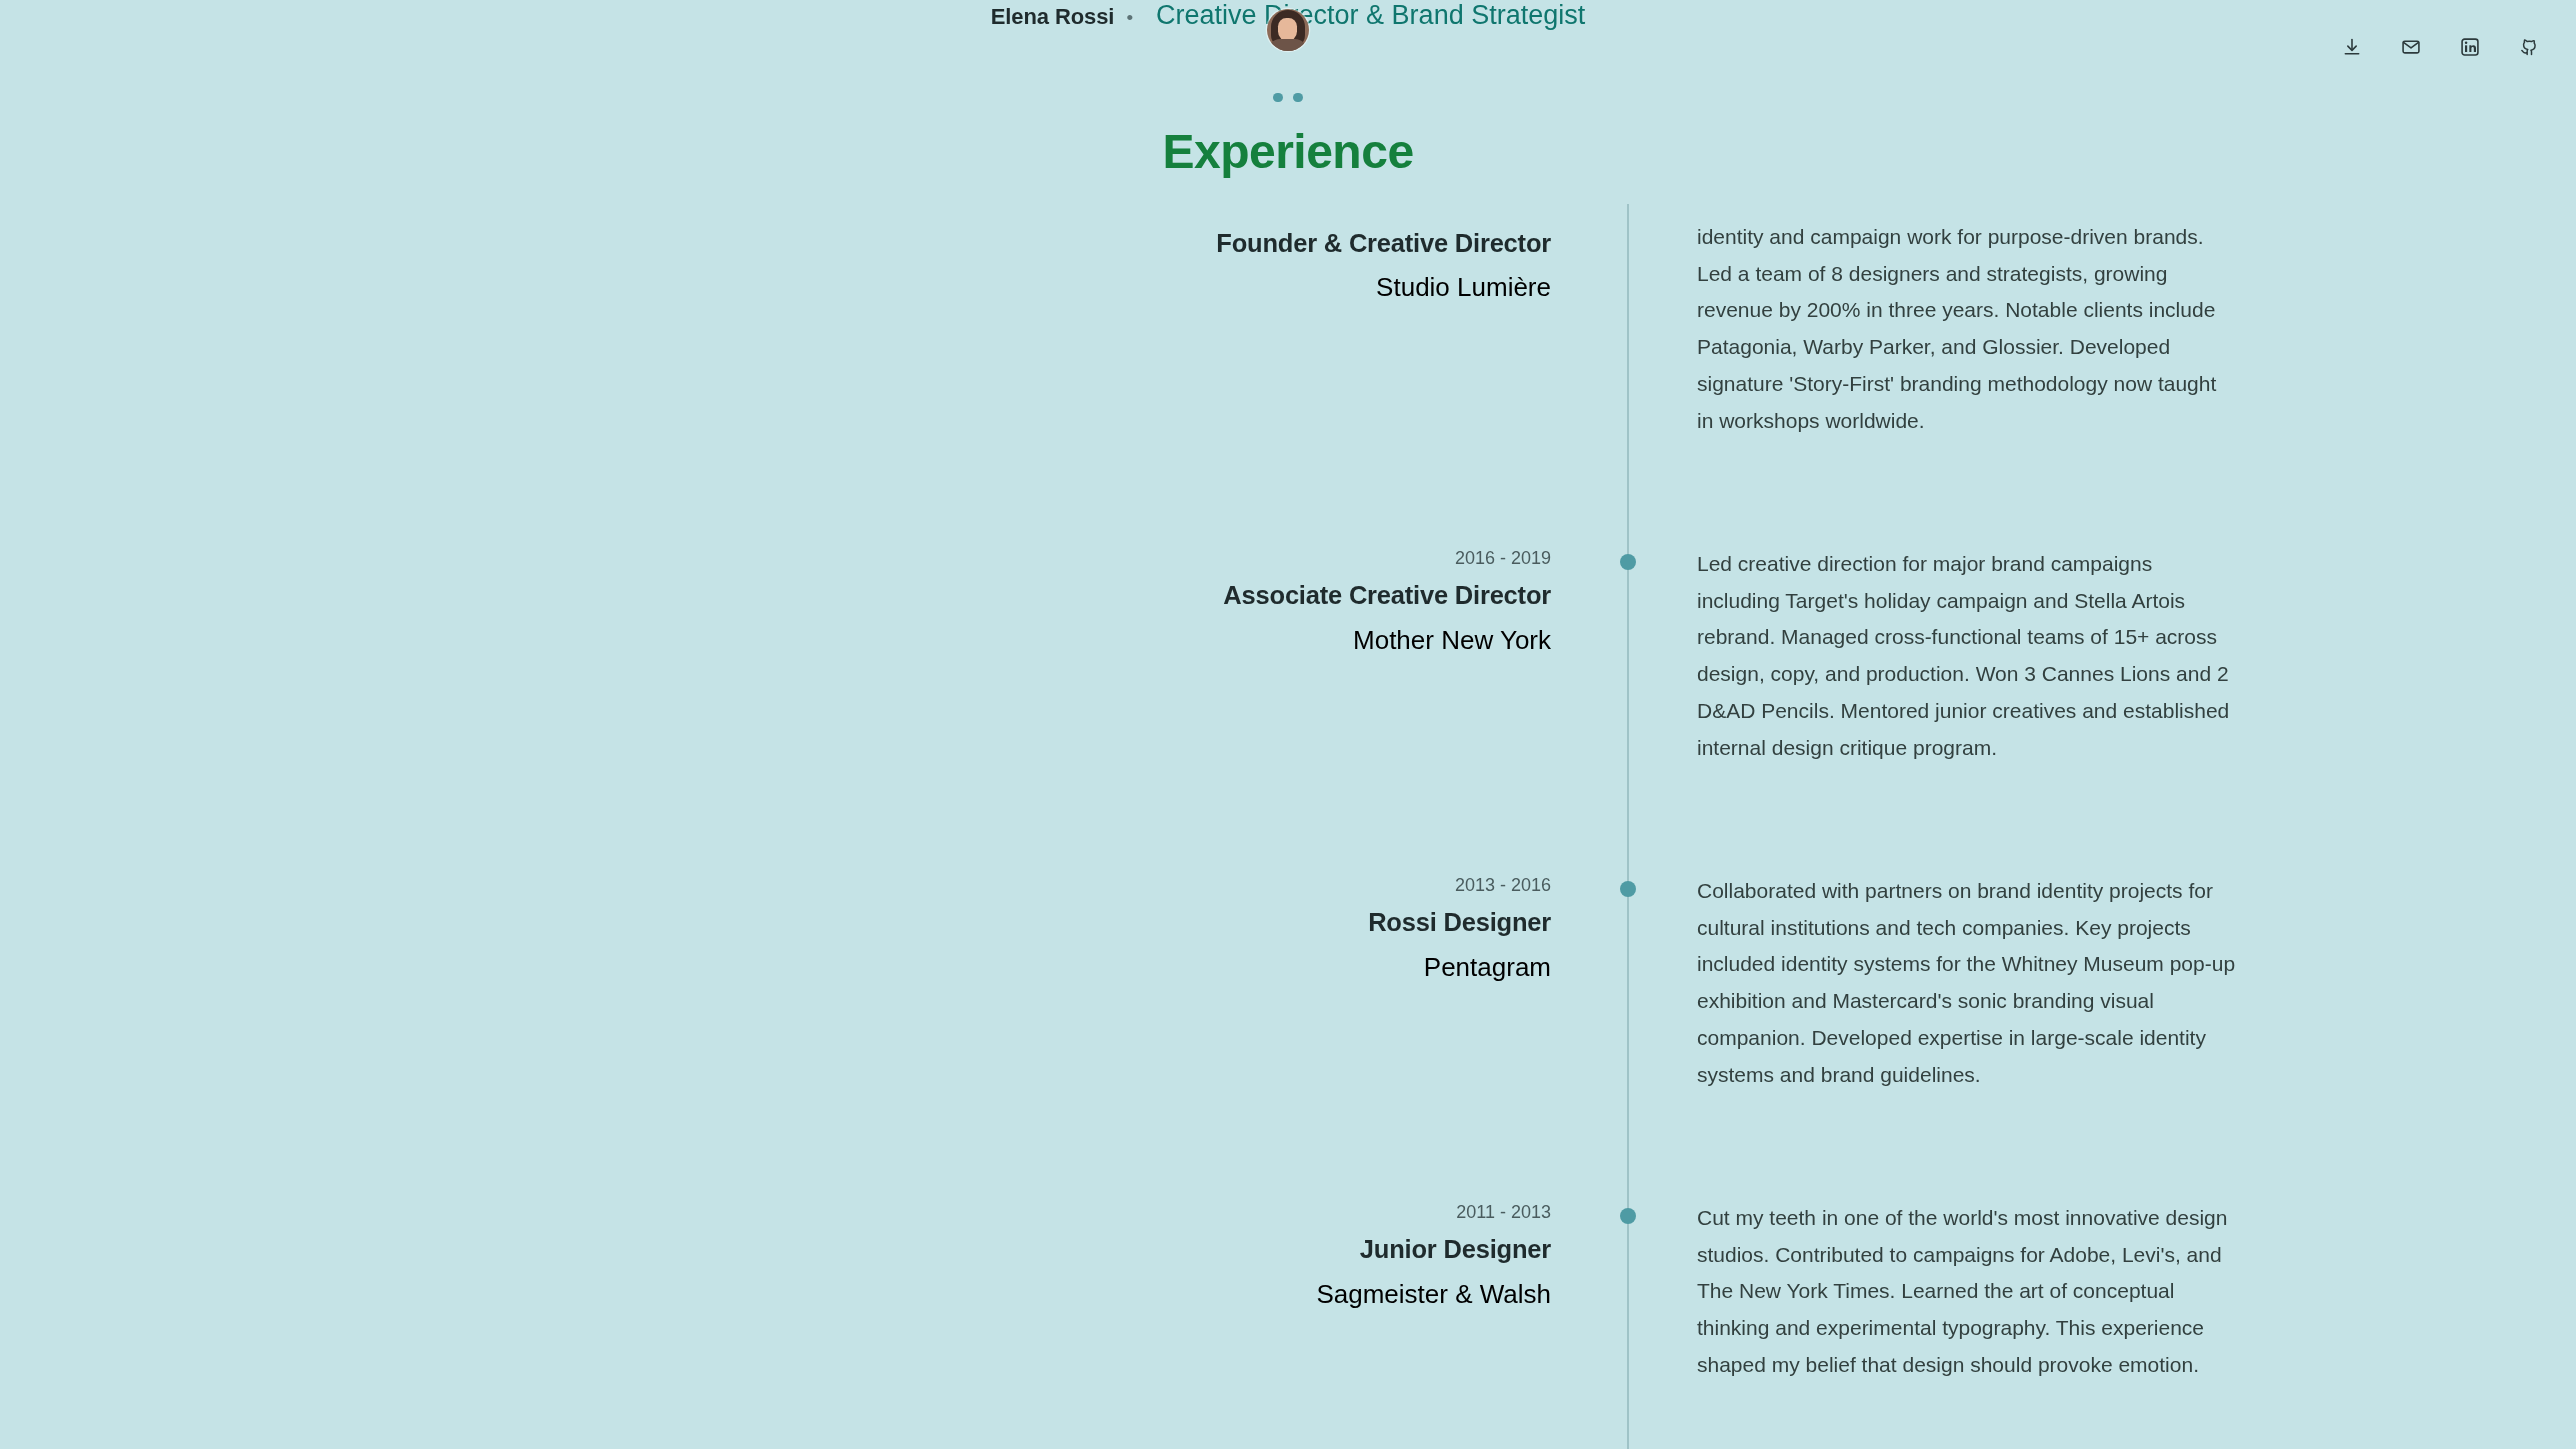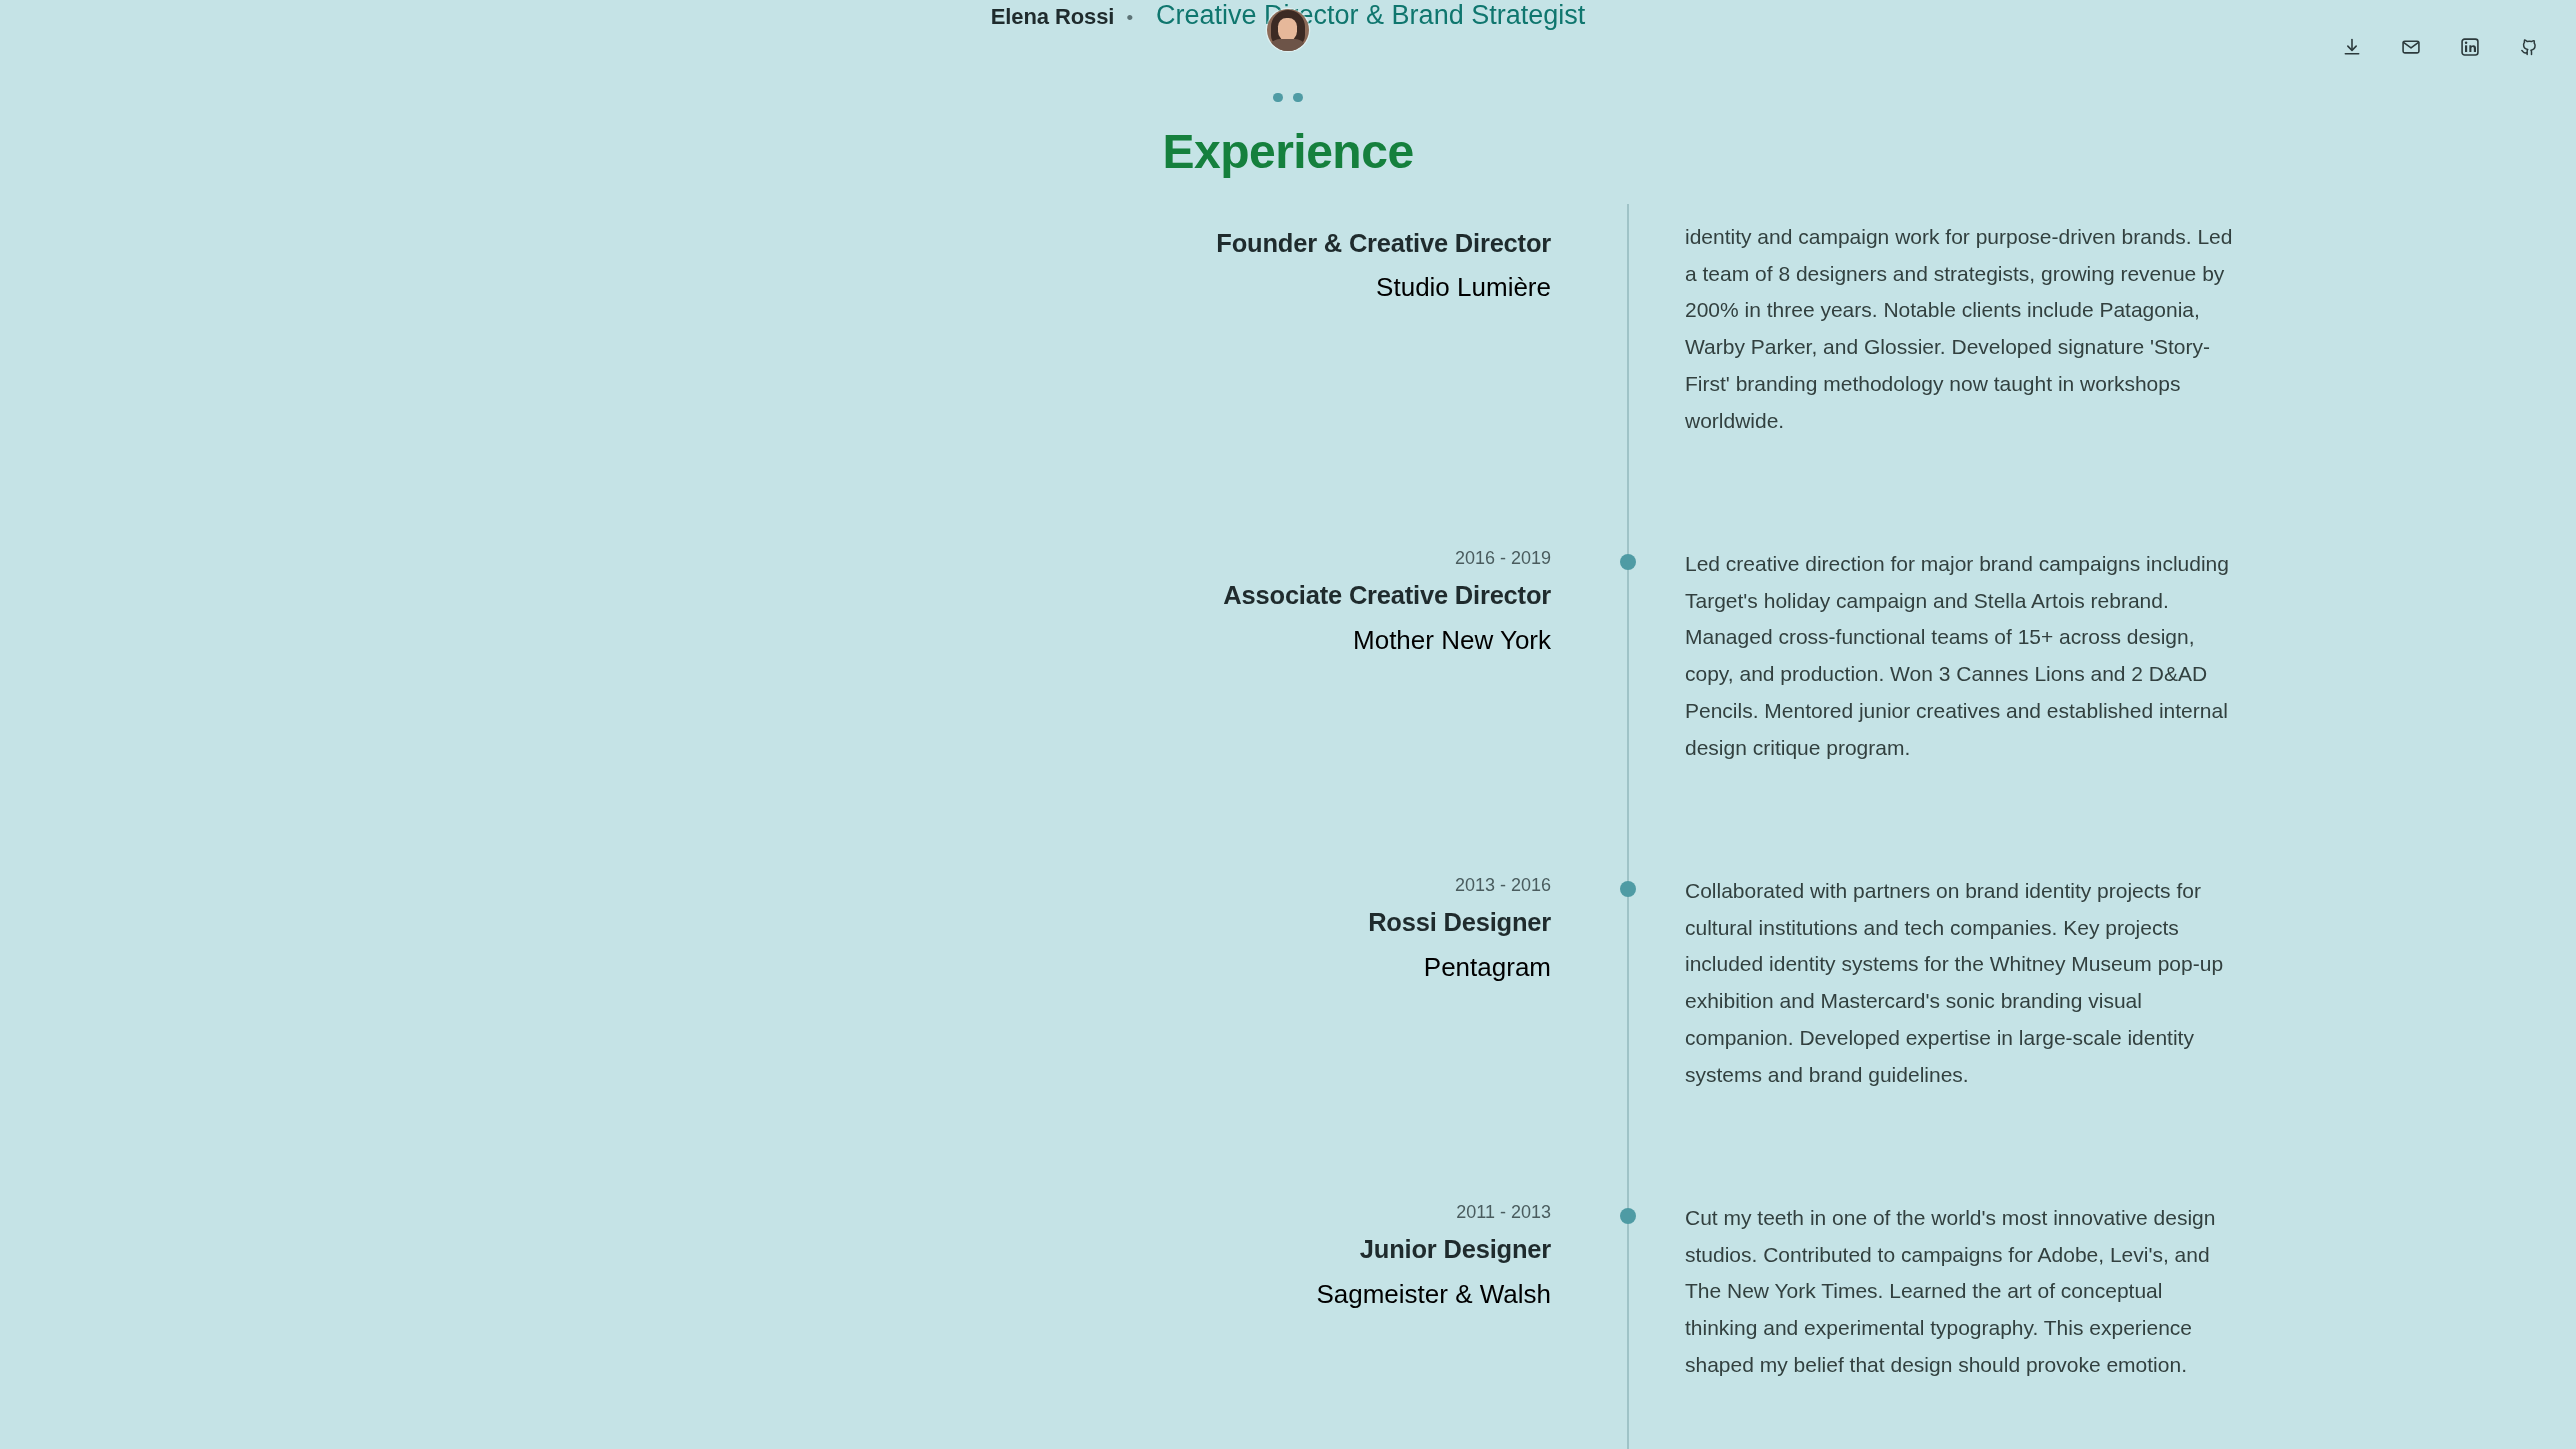--- a/index.html
+++ b/index.html
@@ -181,20 +181,21 @@
     left: 1281px;
     width: 16px;
     height: 16px;
     border-radius: 50%;
     background: #4f9ba4;
   }
 
   .entry-right {
     flex: 1;
     padding-left: 58px;
+    margin-left: 12px;
   }
   .entry-desc {
     font-size: 21px;
     line-height: 1.75;
     color: #32403f;
     max-width: 557px;
   }
 
   
   .entry-first .entry-right { padding-top: 0; }

